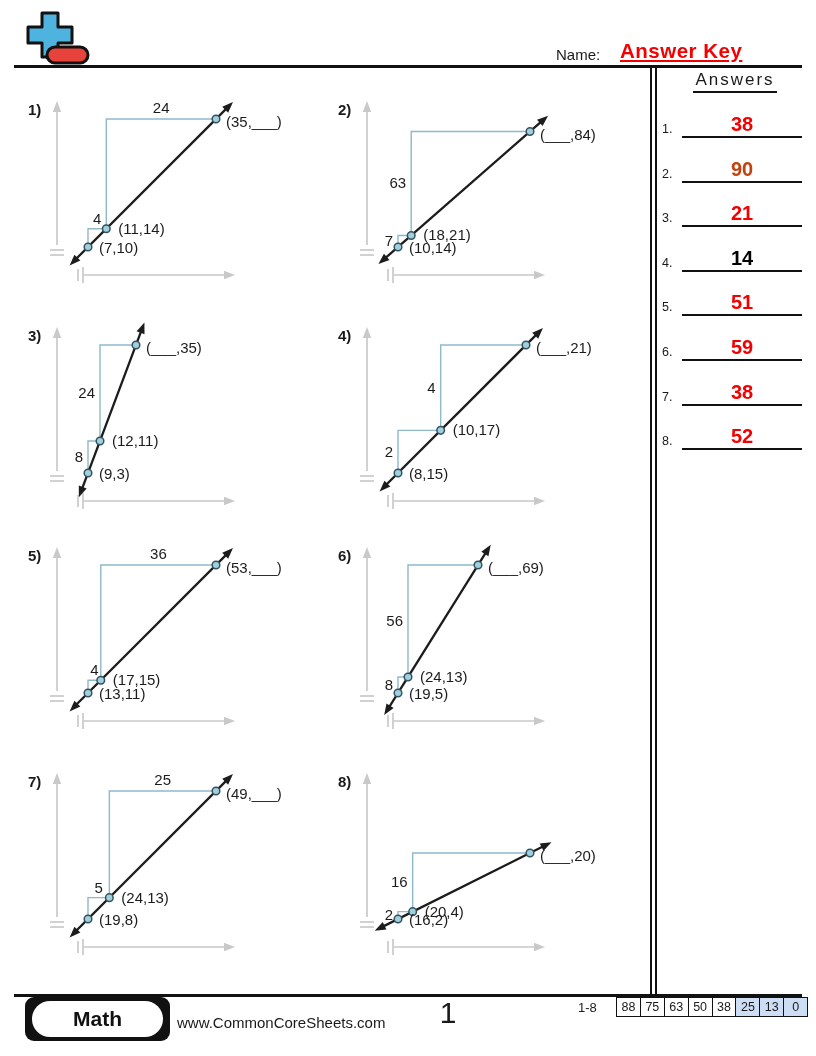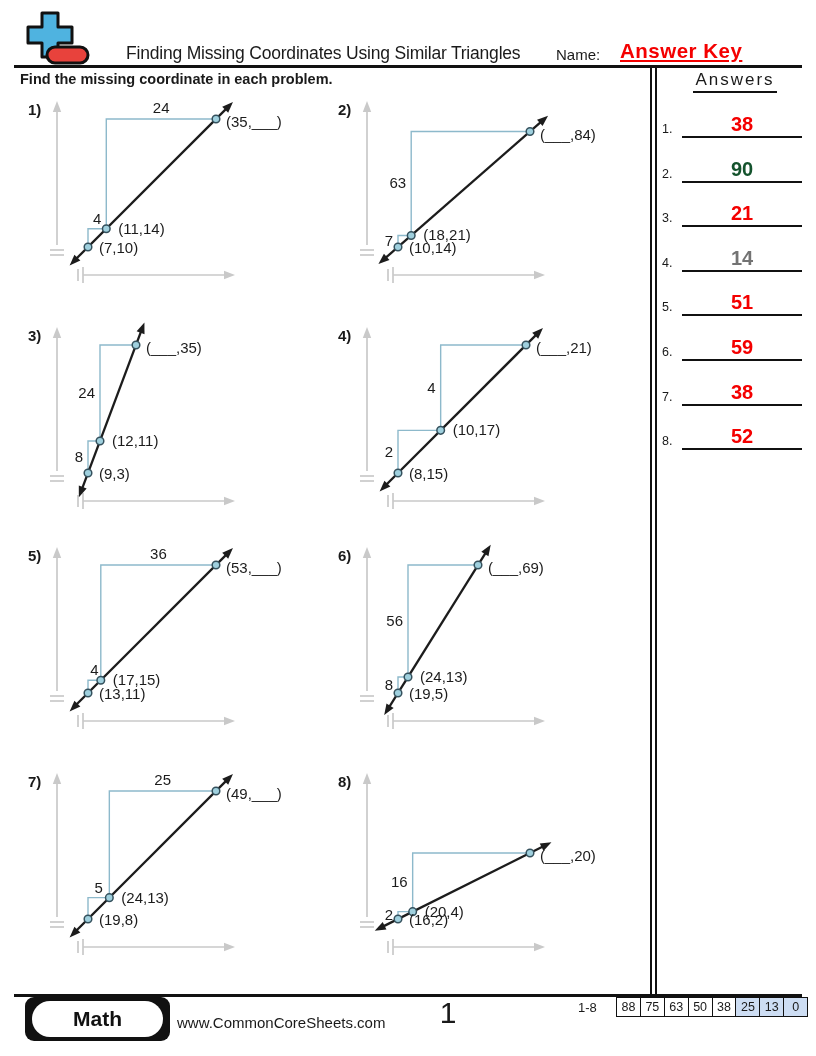--- a/index.html
+++ b/index.html
@@ -42,51 +42,49 @@
 </style>
 </head>
 <body>
 
 <div class="page">
 
   <svg class="abs" style="left:22px;top:10px;" width="70" height="58" viewBox="0 0 70 58">
     <path d="M20 3 H36 V17 H50 V33 H36 V47 H20 V33 H6 V17 H20 Z" stroke="#111" stroke-width="3" stroke-linejoin="round" fill="#4fb3e0"></path>
     <rect x="25" y="37" width="41" height="16" rx="8" stroke="#111" stroke-width="3" fill="#e8423c"></rect>
   </svg>
-  <div class="abs title">Finding Missing Coordinates Using Similar Triangles</div>
   <div class="abs name-label">Name:</div>
   <div class="abs answer-key red-text" style="color: rgb(244, 0, 0);">Answer Key</div>
   <div class="abs header-rule"></div>
-  <div class="abs instruction">Find the missing coordinate in each problem.</div>
 
   <div class="abs vsep" style="left:650px;"></div>
   <div class="abs vsep" style="left:655px;"></div>
 
   <div class="abs answers-heading-wrap">
     <span class="answers-heading">Answers</span>
   </div>
 
   <div class="abs ans-row" style="top:111px">
     <span class="ans-num">1.</span>
     <span class="ans-val red-text" style="color: rgb(244, 0, 0);">38</span>
     <div class="ans-line"></div>
   </div>
   <div class="abs ans-row" style="top:156px">
     <span class="ans-num">2.</span>
-    <span class="ans-val red-text" style="color: #14532d;">90</span>
+    <span class="ans-val red-text" style="color: #c2410c;">90</span>
     <div class="ans-line"></div>
   </div>
   <div class="abs ans-row" style="top:200px">
     <span class="ans-num">3.</span>
     <span class="ans-val red-text" style="color: rgb(244, 0, 0);">21</span>
     <div class="ans-line"></div>
   </div>
   <div class="abs ans-row" style="top:245px">
     <span class="ans-num">4.</span>
-    <span class="ans-val red-text" style="color: #737373;">14</span>
+    <span class="ans-val red-text" style="color: #000000;">14</span>
     <div class="ans-line"></div>
   </div>
   <div class="abs ans-row" style="top:289px">
     <span class="ans-num">5.</span>
     <span class="ans-val red-text" style="color: rgb(244, 0, 0);">51</span>
     <div class="ans-line"></div>
   </div>
   <div class="abs ans-row" style="top:334px">
     <span class="ans-num">6.</span>
     <span class="ans-val red-text" style="color: rgb(244, 0, 0);">59</span>

